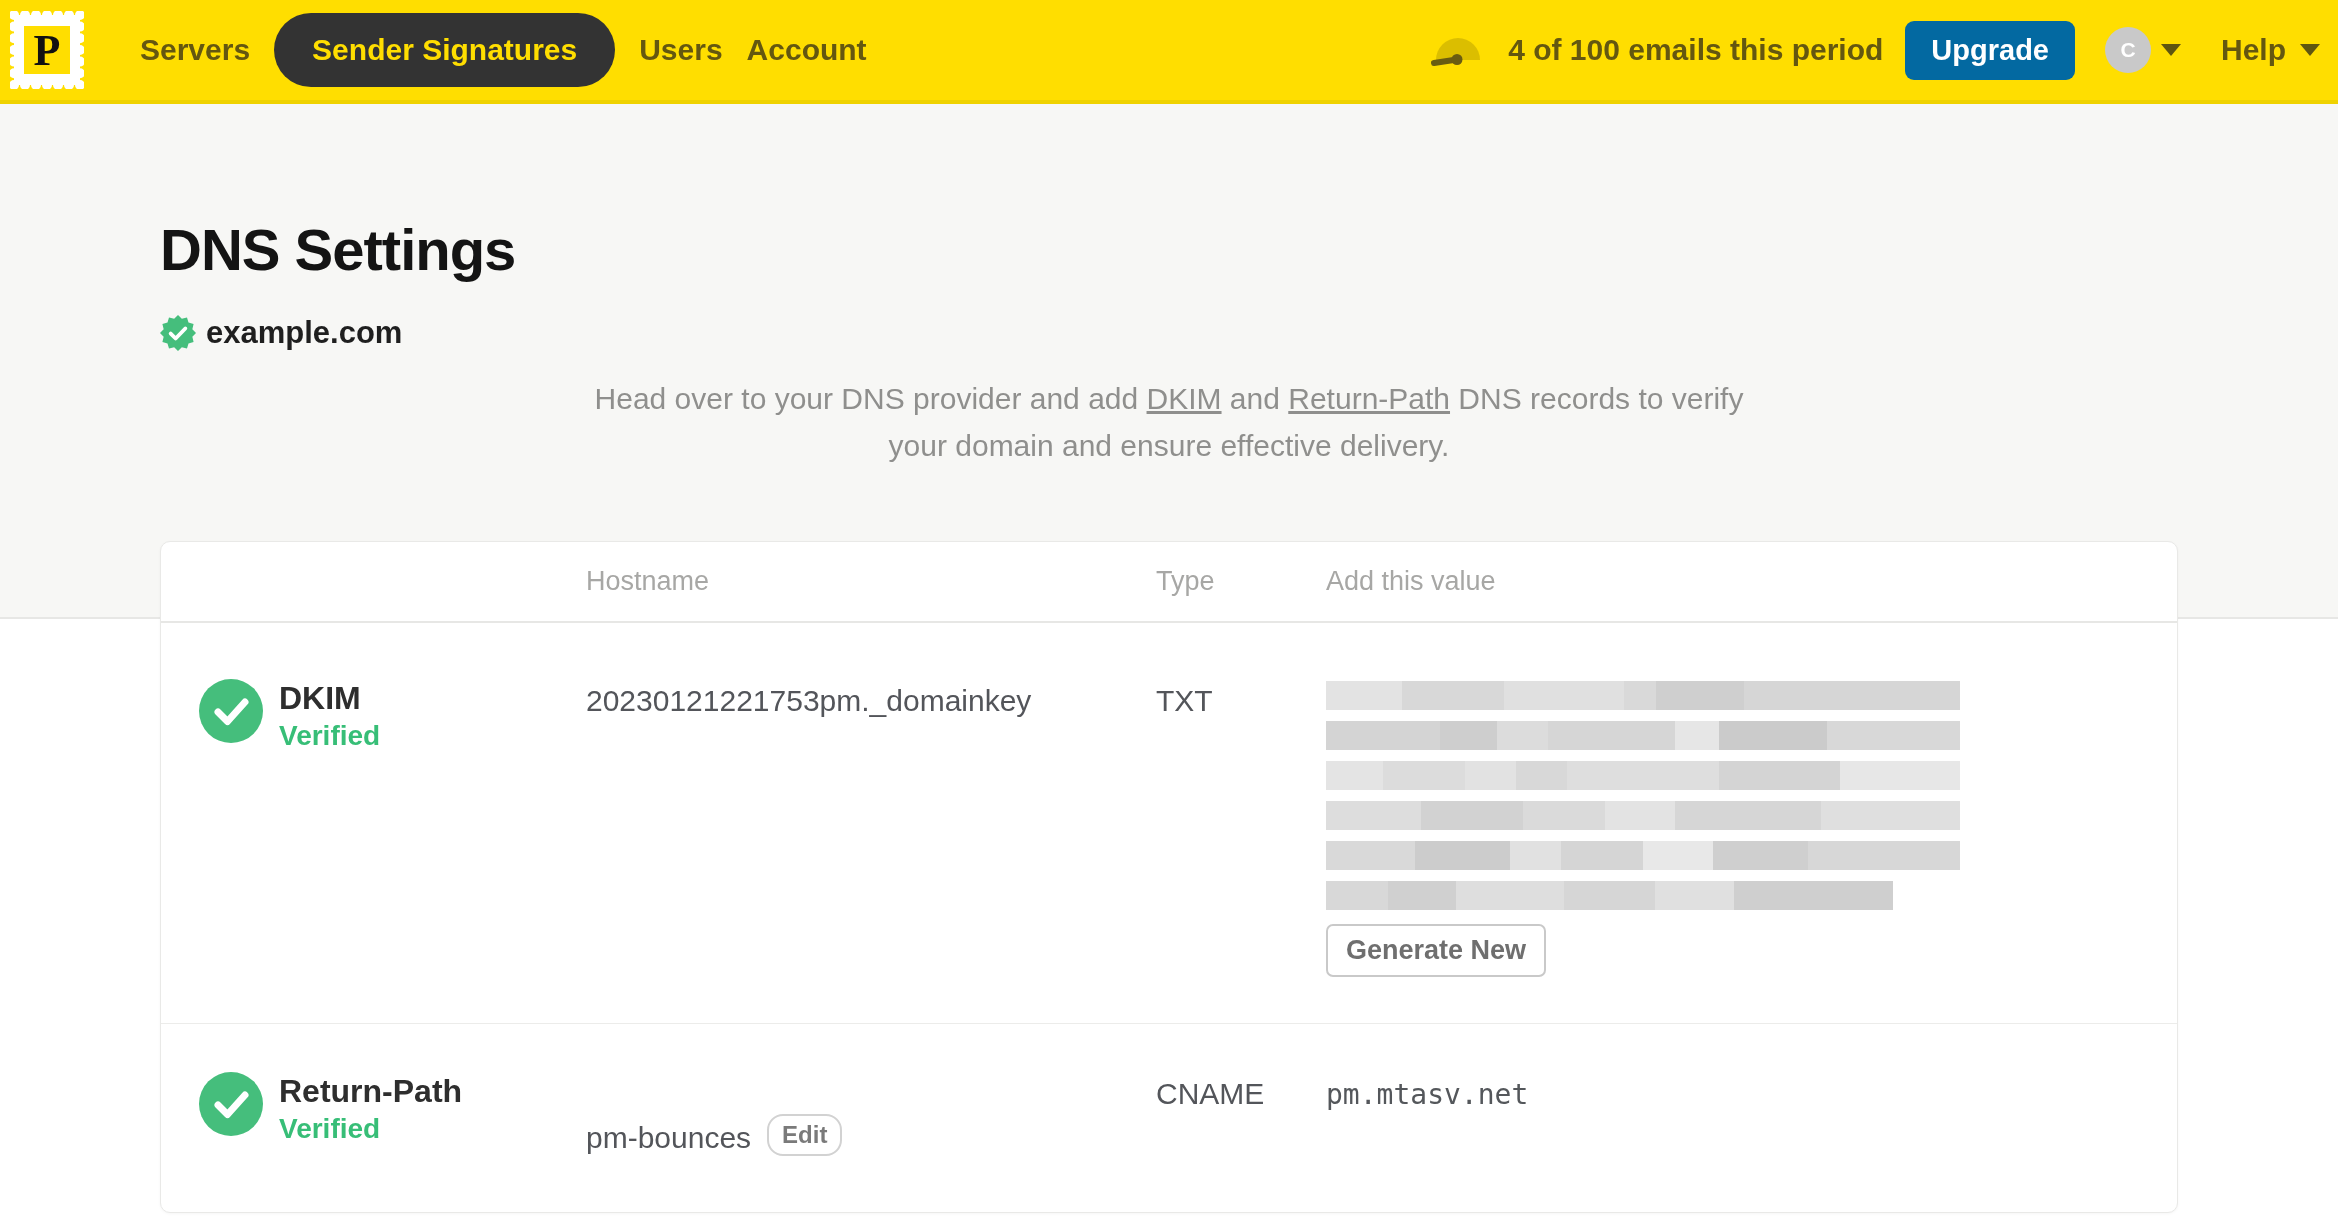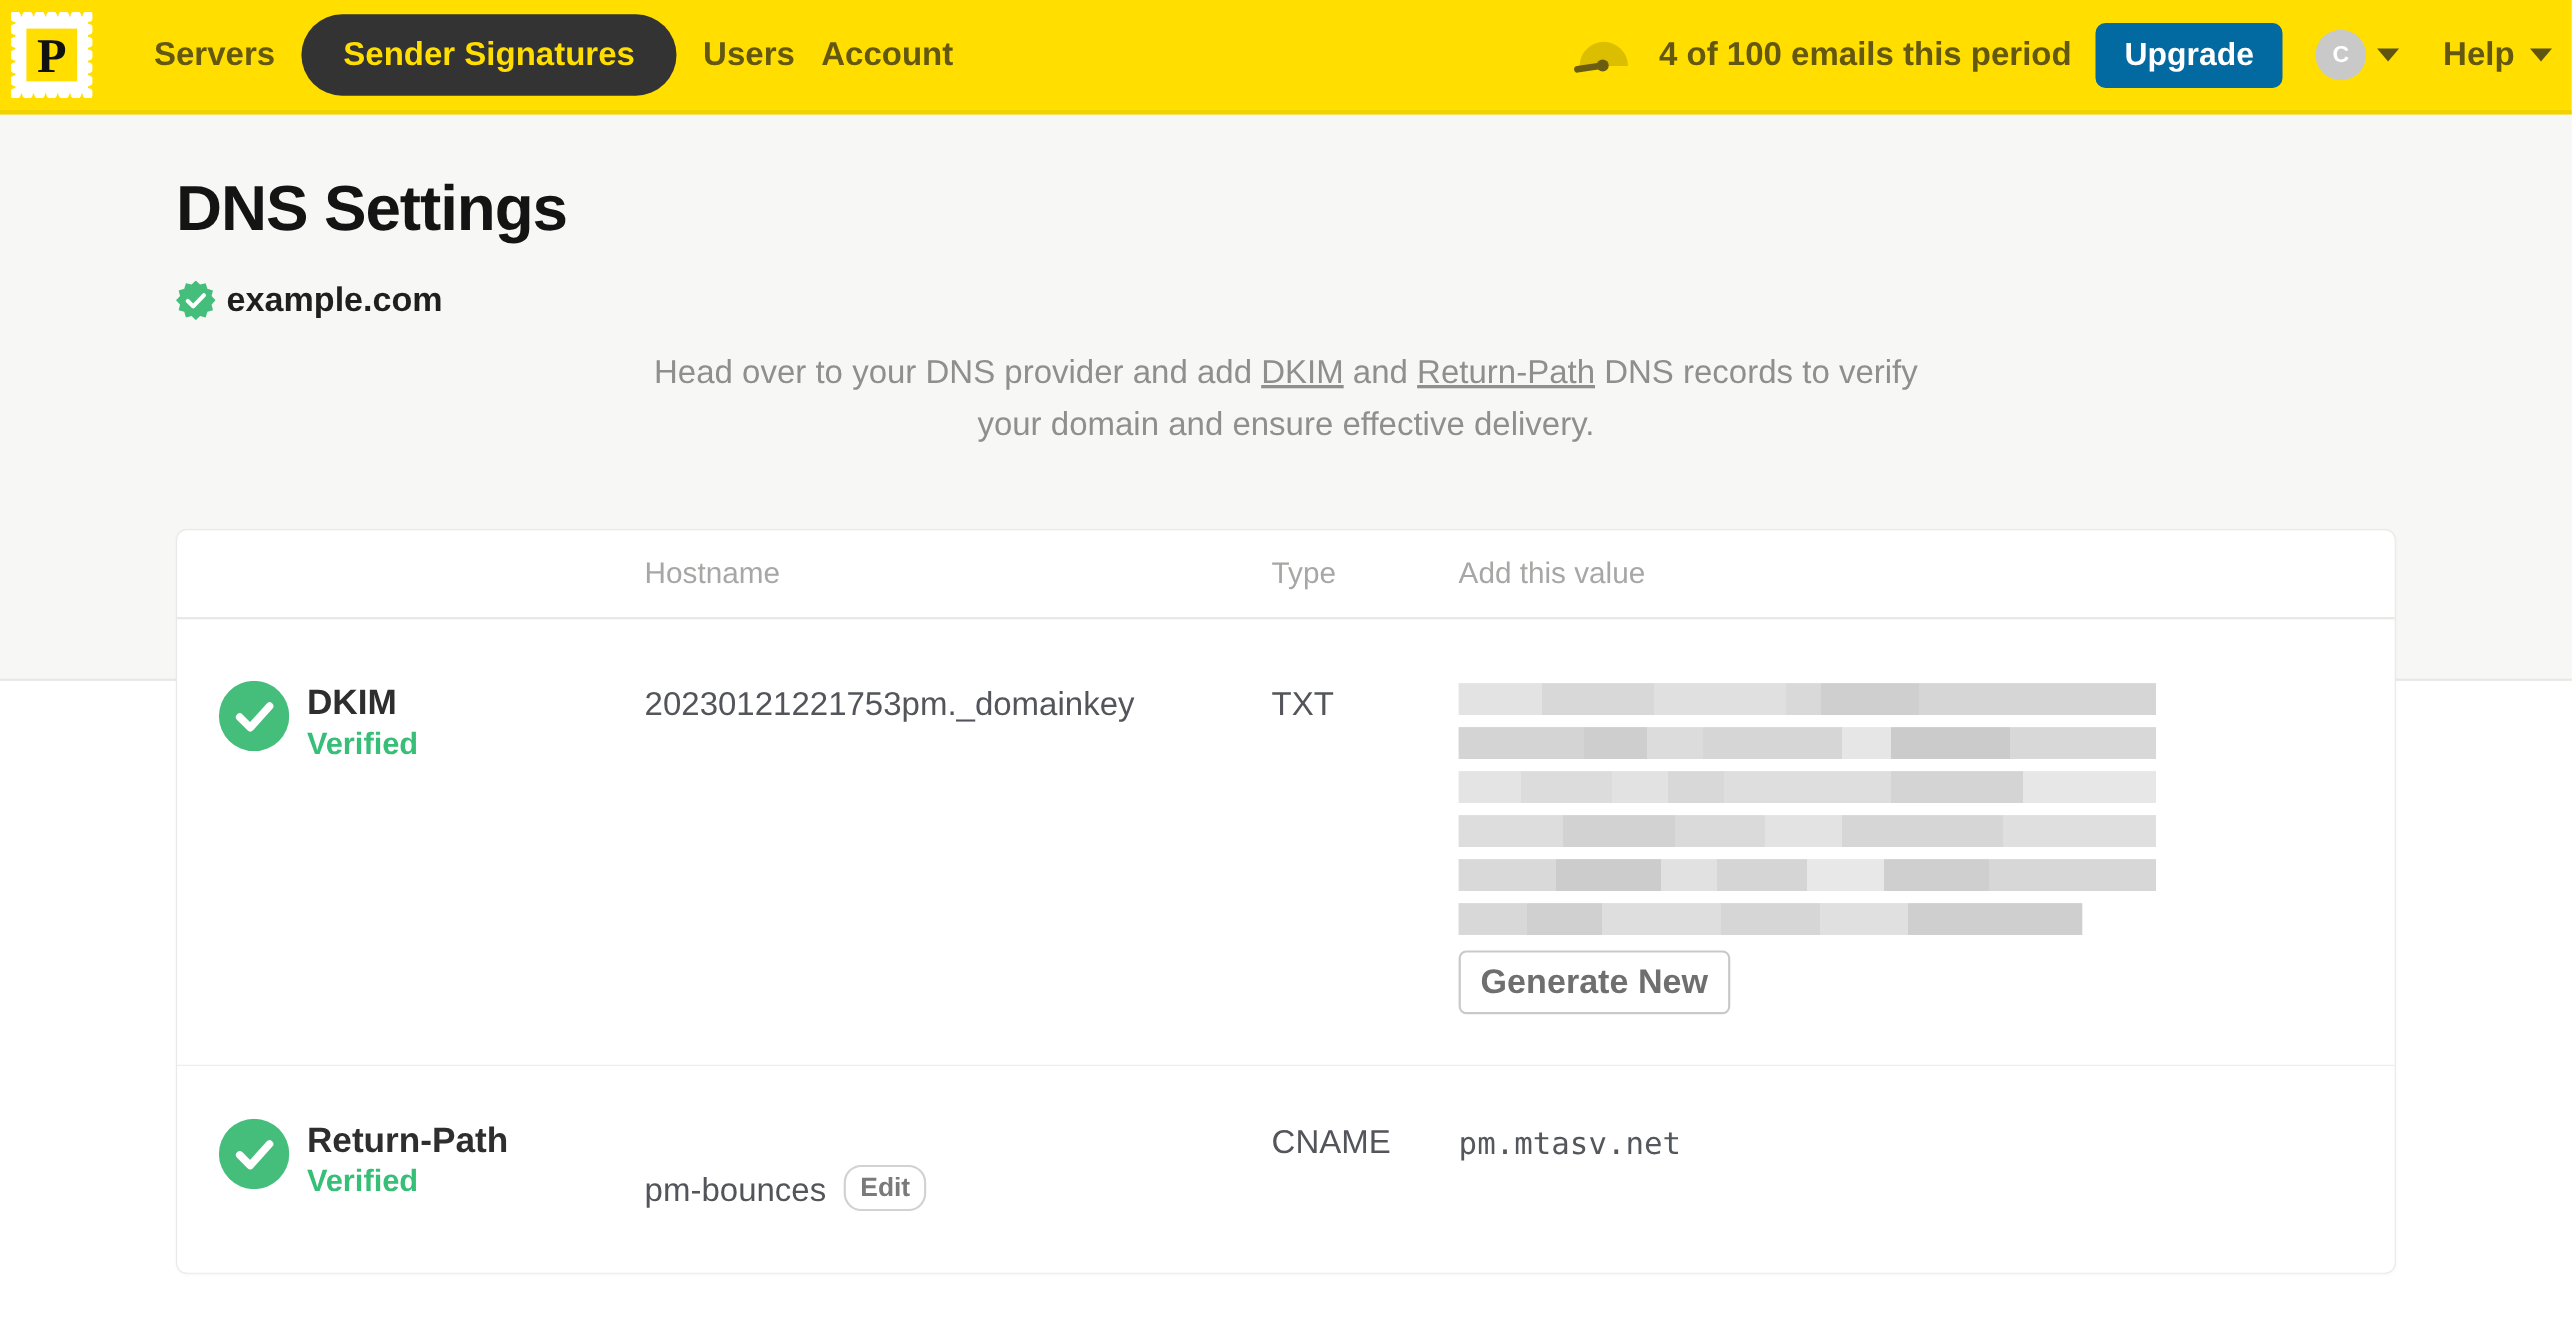--- a/index.html
+++ b/index.html
@@ -42,21 +42,21 @@
 
   
   .gray-zone {
     position:absolute; z-index:0; top:104px; left:0; right:0; height:515px;
     background:#F7F7F5; border-bottom:2px solid #E7E7E5;
   }
 
   
   .main { position:relative; z-index:1; padding:0 160px; }
   .page-title {
-    margin:52px 0 30px; font-size:58px; font-weight:bold; color:#141414; letter-spacing:-1px;
+    margin:112px 0 30px; font-size:58px; font-weight:bold; color:#141414; letter-spacing:-1px;
   }
   .domain-row { display:flex; align-items:center; gap:10px; margin-bottom:22px; height:40px; }
   .seal { width:36px; height:36px; flex:0 0 auto; }
   .domain-name { font-size:31px; font-weight:bold; color:#1F1F1F; }
   .description {
     max-width:1180px; margin:0 auto 72px; text-align:center;
     font-size:30px; line-height:47px; color:#8F8F8D;
   }
   .description a { color:#8F8F8D; text-decoration:underline; cursor:pointer; }
 
@@ -95,21 +95,21 @@
   .redacted { padding-top:2px; }
   .blur-line { height:29px; width:634px; margin-bottom:11px; }
   .blur-line:nth-child(1){background:linear-gradient(90deg,#e3e3e3 0 12%,#d8d8d8 12% 28%,#e0e0e0 28% 47%,#d9d9d9 47% 52%,#cfcfcf 52% 66%,#d6d6d6 66% 100%);}
   .blur-line:nth-child(2){background:linear-gradient(90deg,#d4d4d4 0 18%,#cecece 18% 27%,#dcdcdc 27% 35%,#d6d6d6 35% 55%,#e6e6e6 55% 62%,#cbcbcb 62% 79%,#d8d8d8 79% 100%);}
   .blur-line:nth-child(3){background:linear-gradient(90deg,#e4e4e4 0 9%,#dcdcdc 9% 22%,#e2e2e2 22% 30%,#d8d8d8 30% 38%,#dedede 38% 62%,#d4d4d4 62% 81%,#e7e7e7 81% 100%);}
   .blur-line:nth-child(4){background:linear-gradient(90deg,#dddddd 0 15%,#d2d2d2 15% 31%,#dadada 31% 44%,#e3e3e3 44% 55%,#d6d6d6 55% 78%,#dfdfdf 78% 100%);}
   .blur-line:nth-child(5){background:linear-gradient(90deg,#d9d9d9 0 14%,#cccccc 14% 29%,#e1e1e1 29% 37%,#d5d5d5 37% 50%,#e8e8e8 50% 61%,#cfcfcf 61% 76%,#d7d7d7 76% 100%);}
   .blur-line:nth-child(6){width:567px;background:linear-gradient(90deg,#d8d8d8 0 11%,#d0d0d0 11% 23%,#dedede 23% 42%,#d6d6d6 42% 58%,#e0e0e0 58% 72%,#cfcfcf 72% 100%);}
   .generate-btn {
     font-family:"Liberation Sans", sans-serif;
-    font-size:31px; font-weight:bold; color:#6F6F6F;
+    font-size:27px; font-weight:bold; color:#6F6F6F;
     background:#fff; border:2px solid #C9C9C9; border-radius:7px;
     padding:9px 18px; cursor:pointer; margin-top:3px;
   }
 </style>
 </head>
 <body>
 
 <header class="topbar">
   <svg class="logo" viewBox="0 0 74 78">
     <rect x="4" y="4" width="66" height="70" rx="2" fill="#ffffff"></rect>

